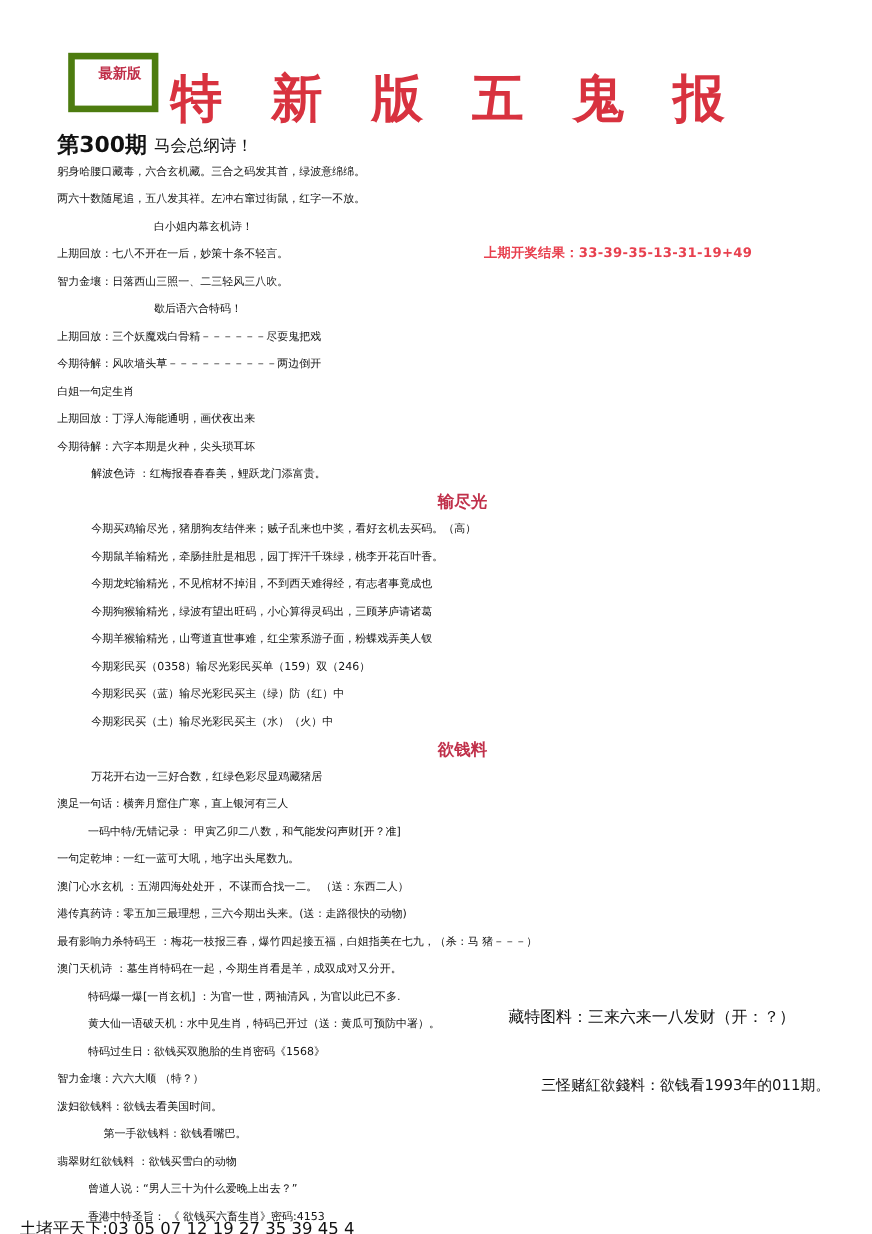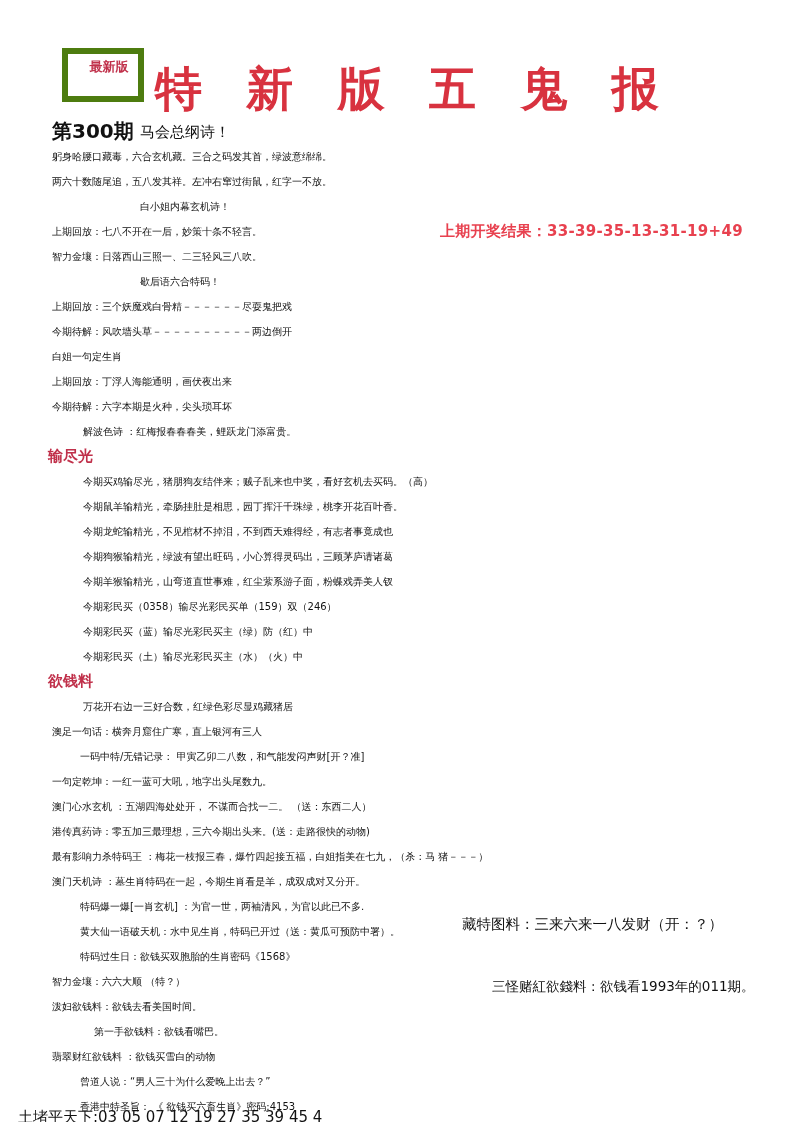--- a/index.html
+++ b/index.html
@@ -102,27 +102,28 @@
 
   .red-label {
     position: relative;
     height: 25px;
     padding-left: 48px;
     font-size: 15px;
     color: #c0304a;
     font-weight: bold;
     line-height: 25px;
     white-space: nowrap;
+    text-align: center;
   }
 
   .result-banner {
     position: absolute;
     left: 440px;
     top: 222px;
-    font-size: 15px;
+    font-size: 12px;
     font-weight: bold;
     color: #e8414f;
     white-space: nowrap;
     letter-spacing: 0.3px;
   }
 
   .right-note {
     position: absolute;
     font-size: 14.5px;
     color: #111;

